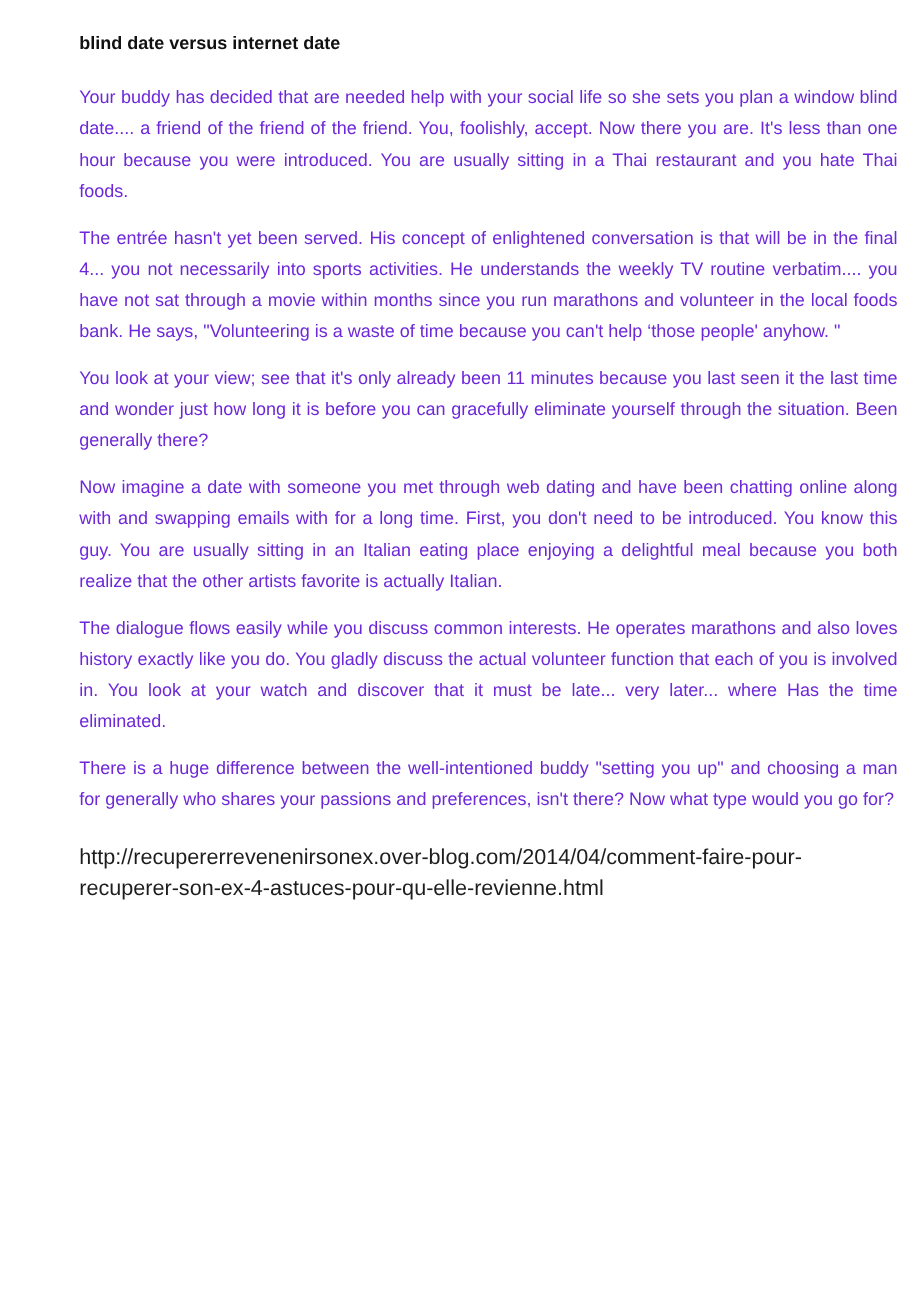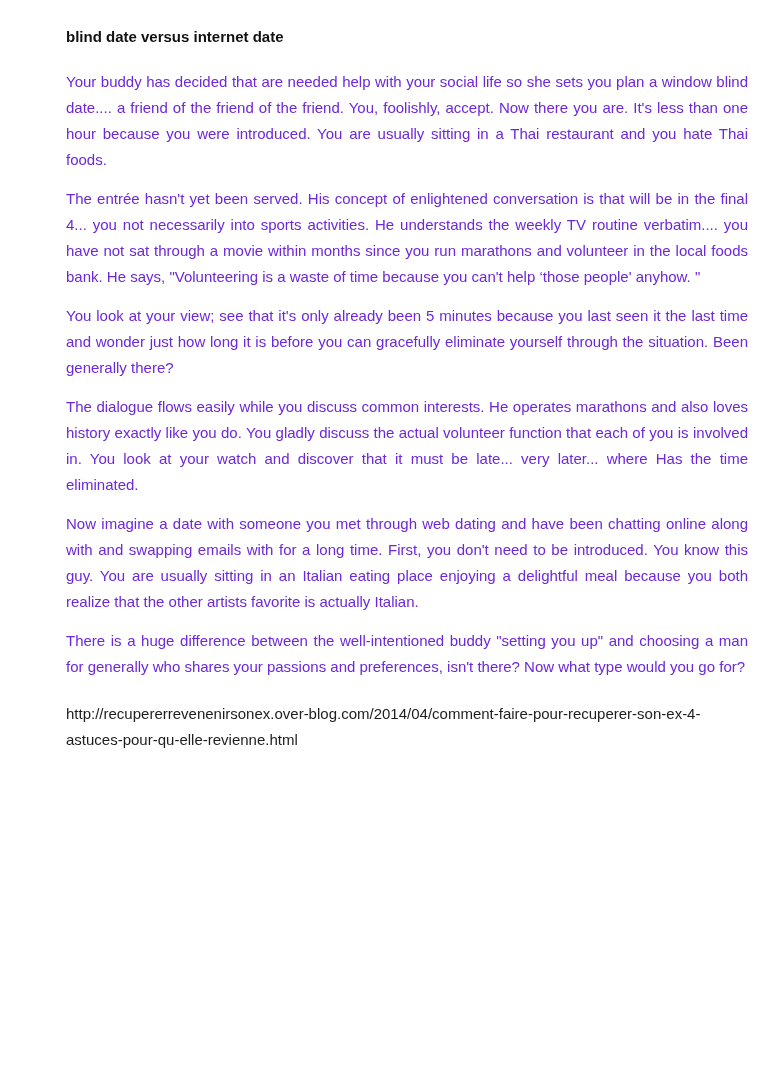--- a/index.html
+++ b/index.html
@@ -29,41 +29,41 @@
     color: #111111;
   }
   .doc-par {
     font-size: 15px;
     line-height: 26px;
     margin: 0 0 13px 0;
     text-align: justify;
     color: #6d28d9;
   }
   .doc-url {
-    font-size: 15px;
+    font-size: 18px;
     line-height: 26px;
     margin: 21px 0 0 0;
     text-align: left;
     overflow-wrap: break-word;
     word-wrap: break-word;
     color: #1d1d1d;
   }
 </style>
 </head>
 <body>
 
 <div class="doc-page">
   <h1 class="doc-title">blind date versus internet date</h1>
 
   <p class="doc-par">Your buddy has decided that are needed help with your social life so she sets you plan a window blind date.... a friend of the friend of the friend. You, foolishly, accept. Now there you are. It's less than one hour because you were introduced. You are usually sitting in a Thai restaurant and you hate Thai foods.</p>
 
   <p class="doc-par">The entrée hasn't yet been served. His concept of enlightened conversation is that will be in the final 4... you not necessarily into sports activities. He understands the weekly TV routine verbatim.... you have not sat through a movie within months since you run marathons and volunteer in the local foods bank. He says, "Volunteering is a waste of time because you can't help ‘those people' anyhow. "</p>
 
-  <p class="doc-par">You look at your view; see that it's only already been 5 minutes because you last seen it the last time and wonder just how long it is before you can gracefully eliminate yourself through the situation. Been generally there?</p>
+  <p class="doc-par">You look at your view; see that it's only already been 11 minutes because you last seen it the last time and wonder just how long it is before you can gracefully eliminate yourself through the situation. Been generally there?</p>
+
+  <p class="doc-par">Now imagine a date with someone you met through web dating and have been chatting online along with and swapping emails with for a long time. First, you don't need to be introduced. You know this guy. You are usually sitting in an Italian eating place enjoying a delightful meal because you both realize that the other artists favorite is actually Italian.</p>
 
   <p class="doc-par">The dialogue flows easily while you discuss common interests. He operates marathons and also loves history exactly like you do. You gladly discuss the actual volunteer function that each of you is involved in. You look at your watch and discover that it must be late... very later... where Has the time eliminated.</p>
-
-  <p class="doc-par">Now imagine a date with someone you met through web dating and have been chatting online along with and swapping emails with for a long time. First, you don't need to be introduced. You know this guy. You are usually sitting in an Italian eating place enjoying a delightful meal because you both realize that the other artists favorite is actually Italian.</p>
 
   <p class="doc-par">There is a huge difference between the well-intentioned buddy "setting you up" and choosing a man for generally who shares your passions and preferences, isn't there? Now what type would you go for?</p>
 
   <p class="doc-url">http://recupererrevenenirsonex.over-blog.com/2014/04/comment-faire-pour-recuperer-son-ex-4-astuces-pour-qu-elle-revienne.html</p>
 </div>
 
 </body></html>

